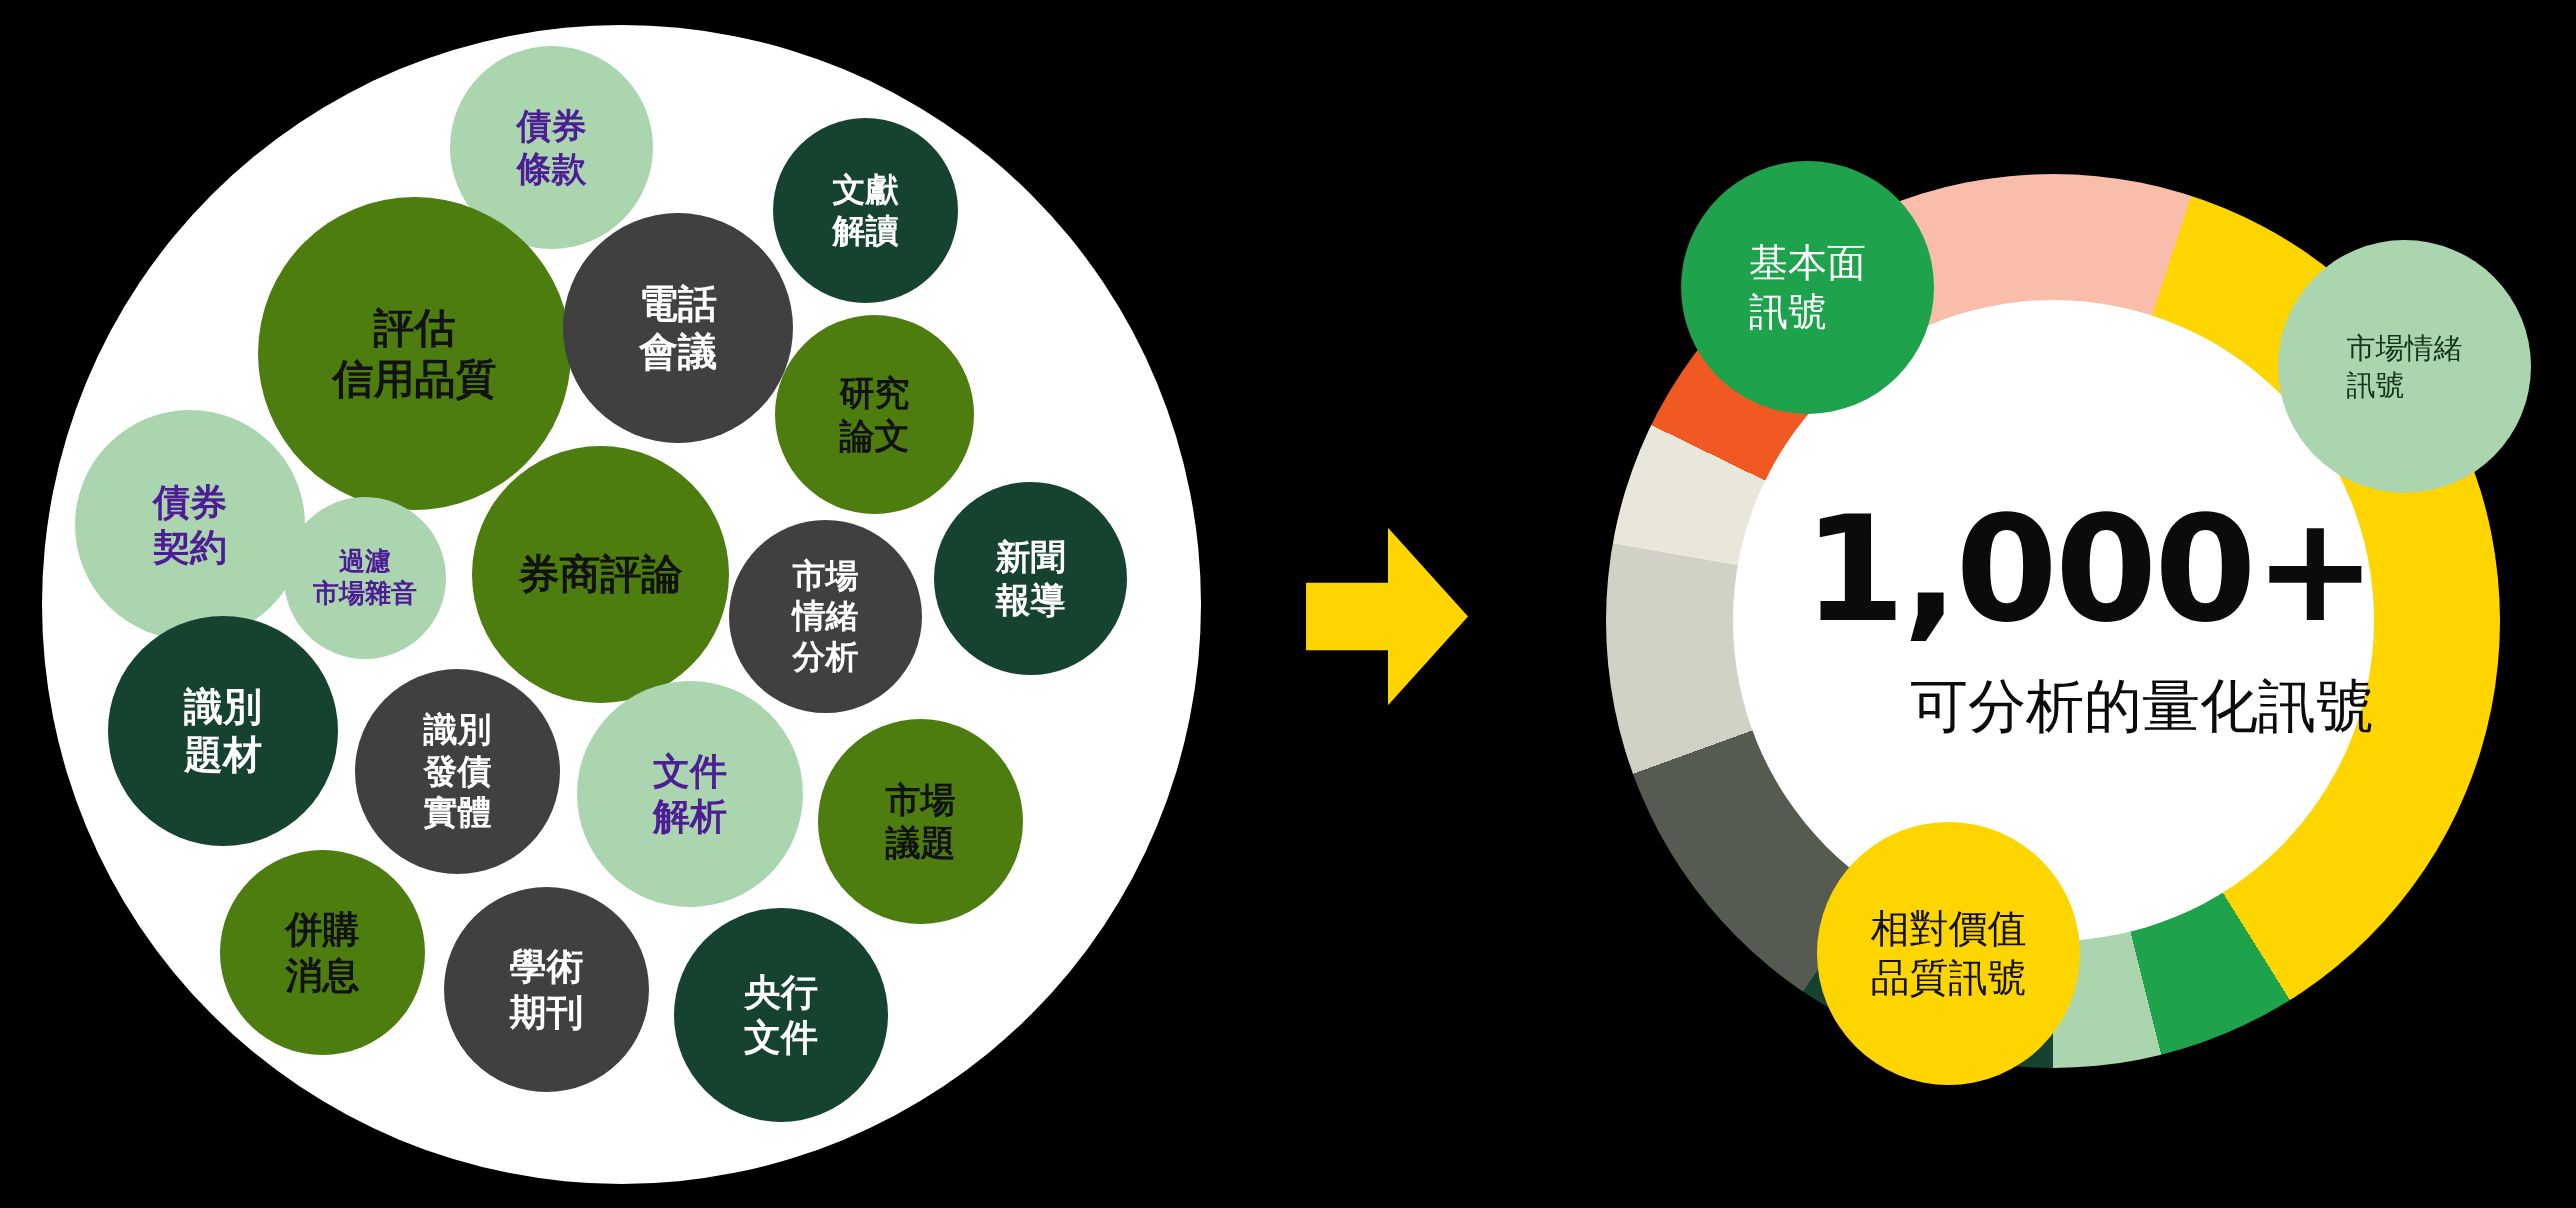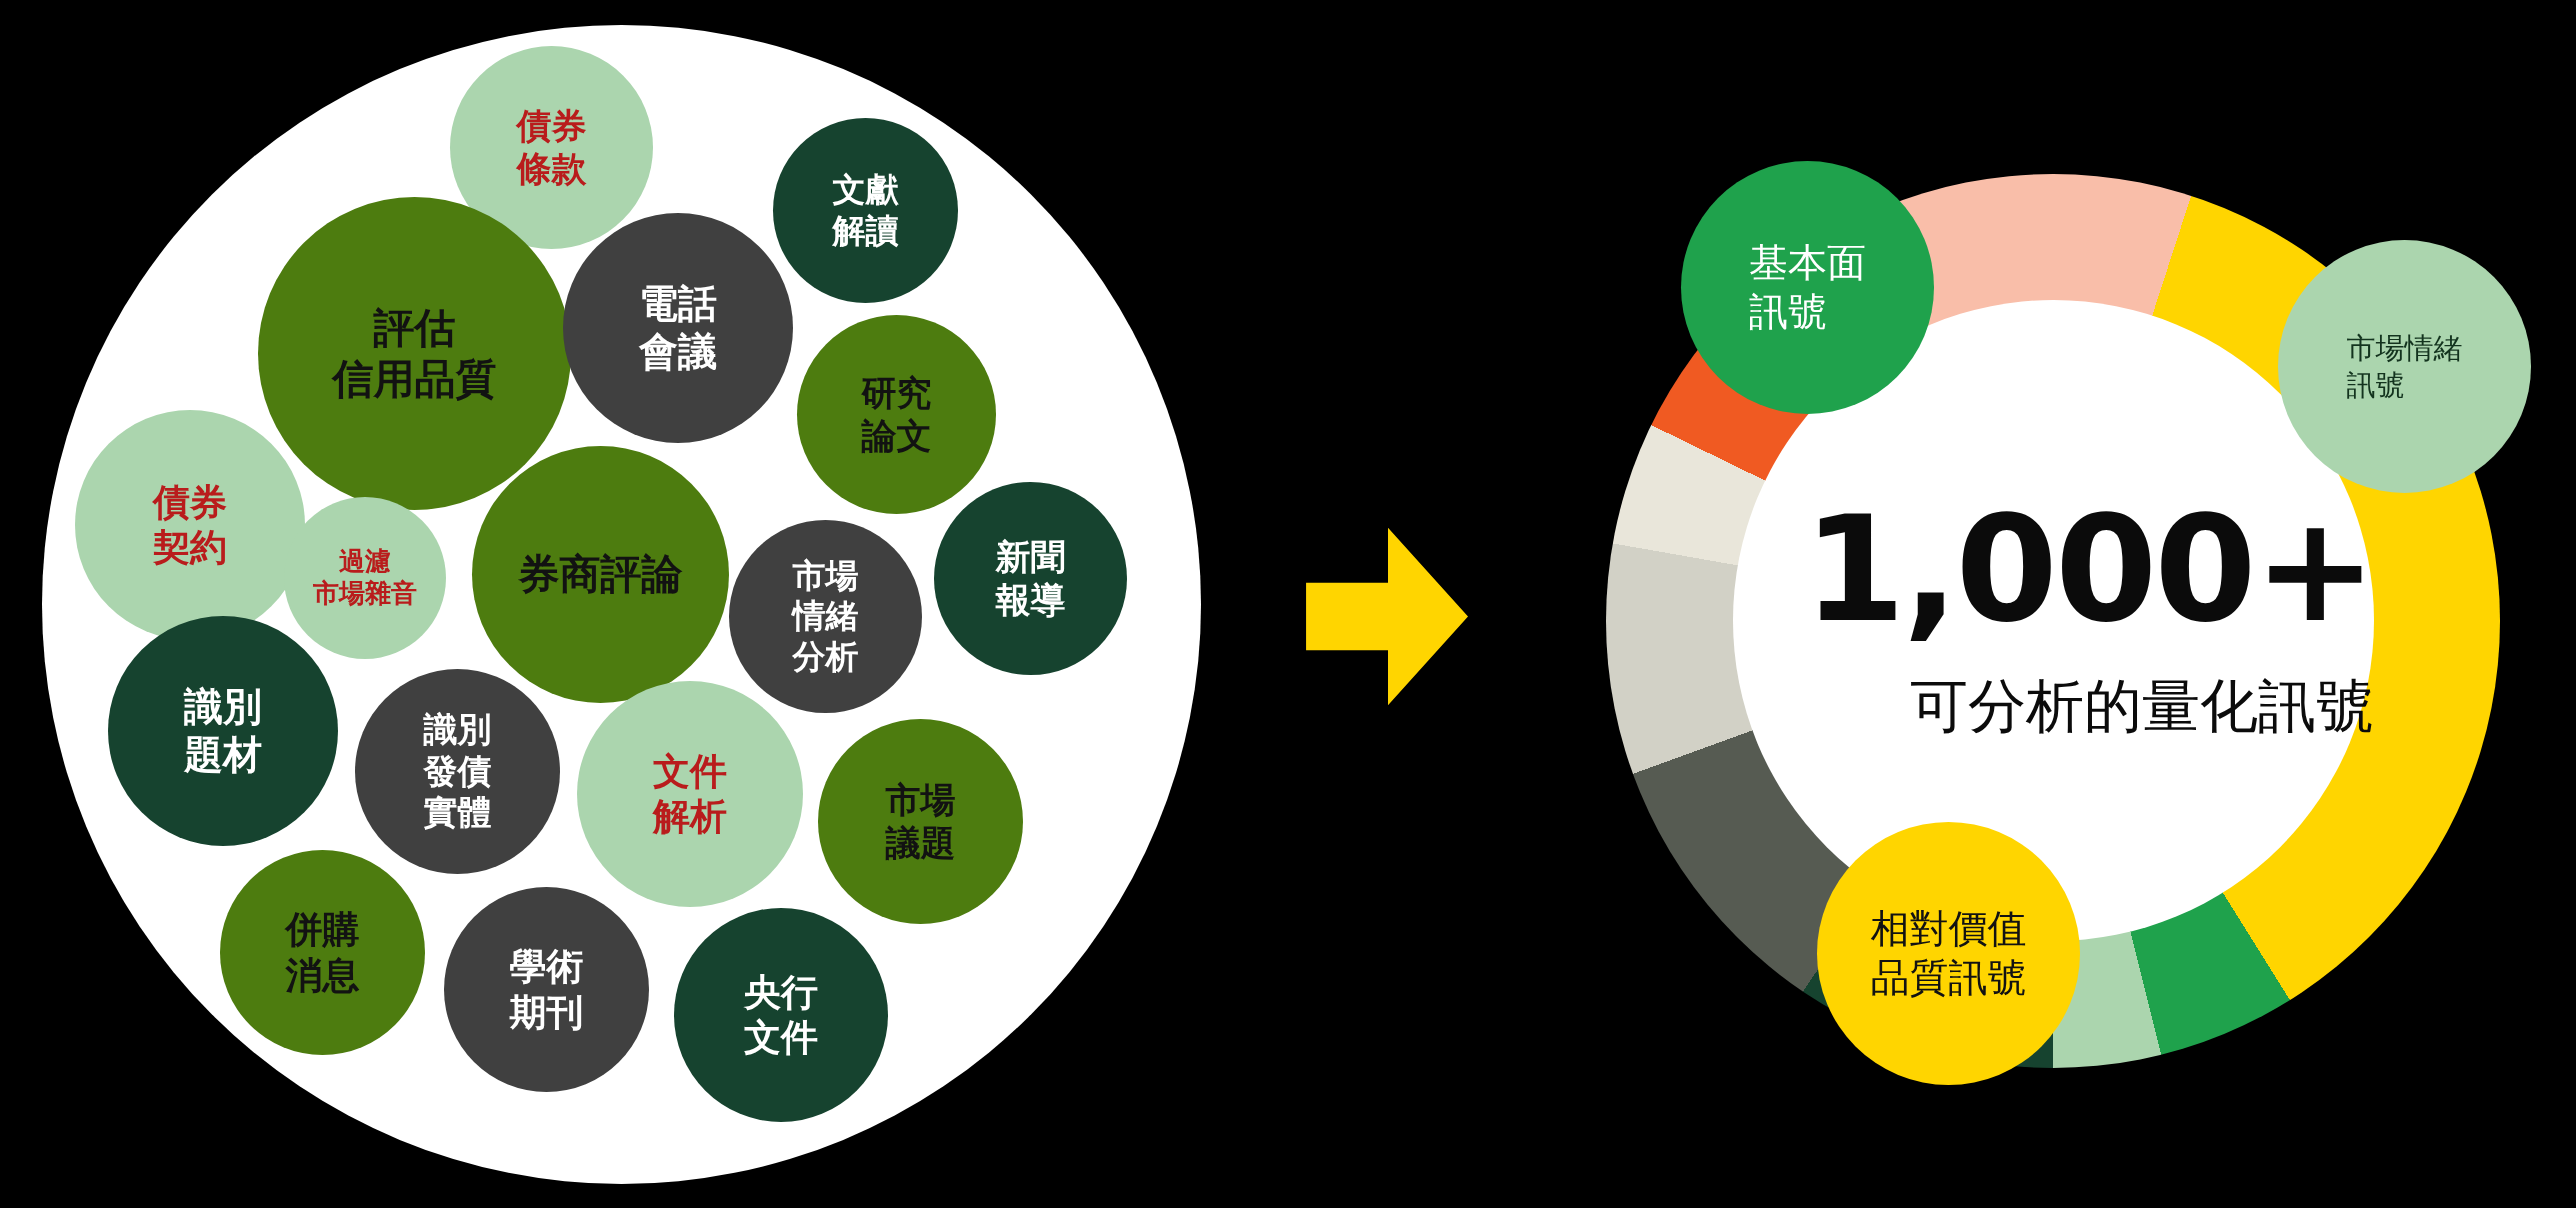--- a/index.html
+++ b/index.html
@@ -17,28 +17,28 @@
     background:#ffffff;
   }
   .bubble{
     position:absolute;border-radius:50%;
     display:flex;align-items:center;justify-content:center;
     text-align:center;font-weight:700;line-height:1.22;
   }
   .bubble span{white-space:pre-line;}
   .c-yellow{background:#4d7c0f;color:#121212;}
   .c-green{background:#404040;color:#ffffff;align-items:center;}
-  .c-lightgreen{background:#ABD5AE;color:#b91c1c;}
+  .c-lightgreen{background:#ABD5AE;color:#4c1d95;}
   .c-darkgreen{background:#16432F;color:#ffffff;}
 
   .b1 {left:408px;top:21px; width:203px;height:203px;font-size:35px;}
   .b2 {left:731px;top:93px; width:185px;height:185px;font-size:33px;}
   .b3 {left:216px;top:172px;width:313px;height:313px;font-size:41px;}
   .b4 {left:521px;top:188px;width:230px;height:230px;font-size:39px;}
-  .b5 {left:755px;top:290px;width:199px;height:199px;font-size:35px;}
+  .b5 {left:733px;top:290px;width:199px;height:199px;font-size:35px;}
   .b6 {left:33px; top:385px;width:230px;height:230px;font-size:37px;}
   .b7 {left:242px;top:472px;width:162px;height:162px;font-size:26px;}
   .b8 {left:430px;top:421px;width:257px;height:257px;font-size:41px;}
   .b9 {left:687px;top:495px;width:193px;height:193px;font-size:33px;}
   .b10{left:892px;top:457px;width:193px;height:193px;font-size:35px;}
   .b11{left:66px; top:591px;width:230px;height:230px;font-size:39px;}
   .b12{left:313px;top:644px;width:205px;height:205px;font-size:34px;}
   .b13{left:535px;top:656px;width:226px;height:226px;font-size:37px;}
   .b14{left:776px;top:694px;width:205px;height:205px;font-size:35px;}
   .b15{left:178px;top:825px;width:205px;height:205px;font-size:37px;}

